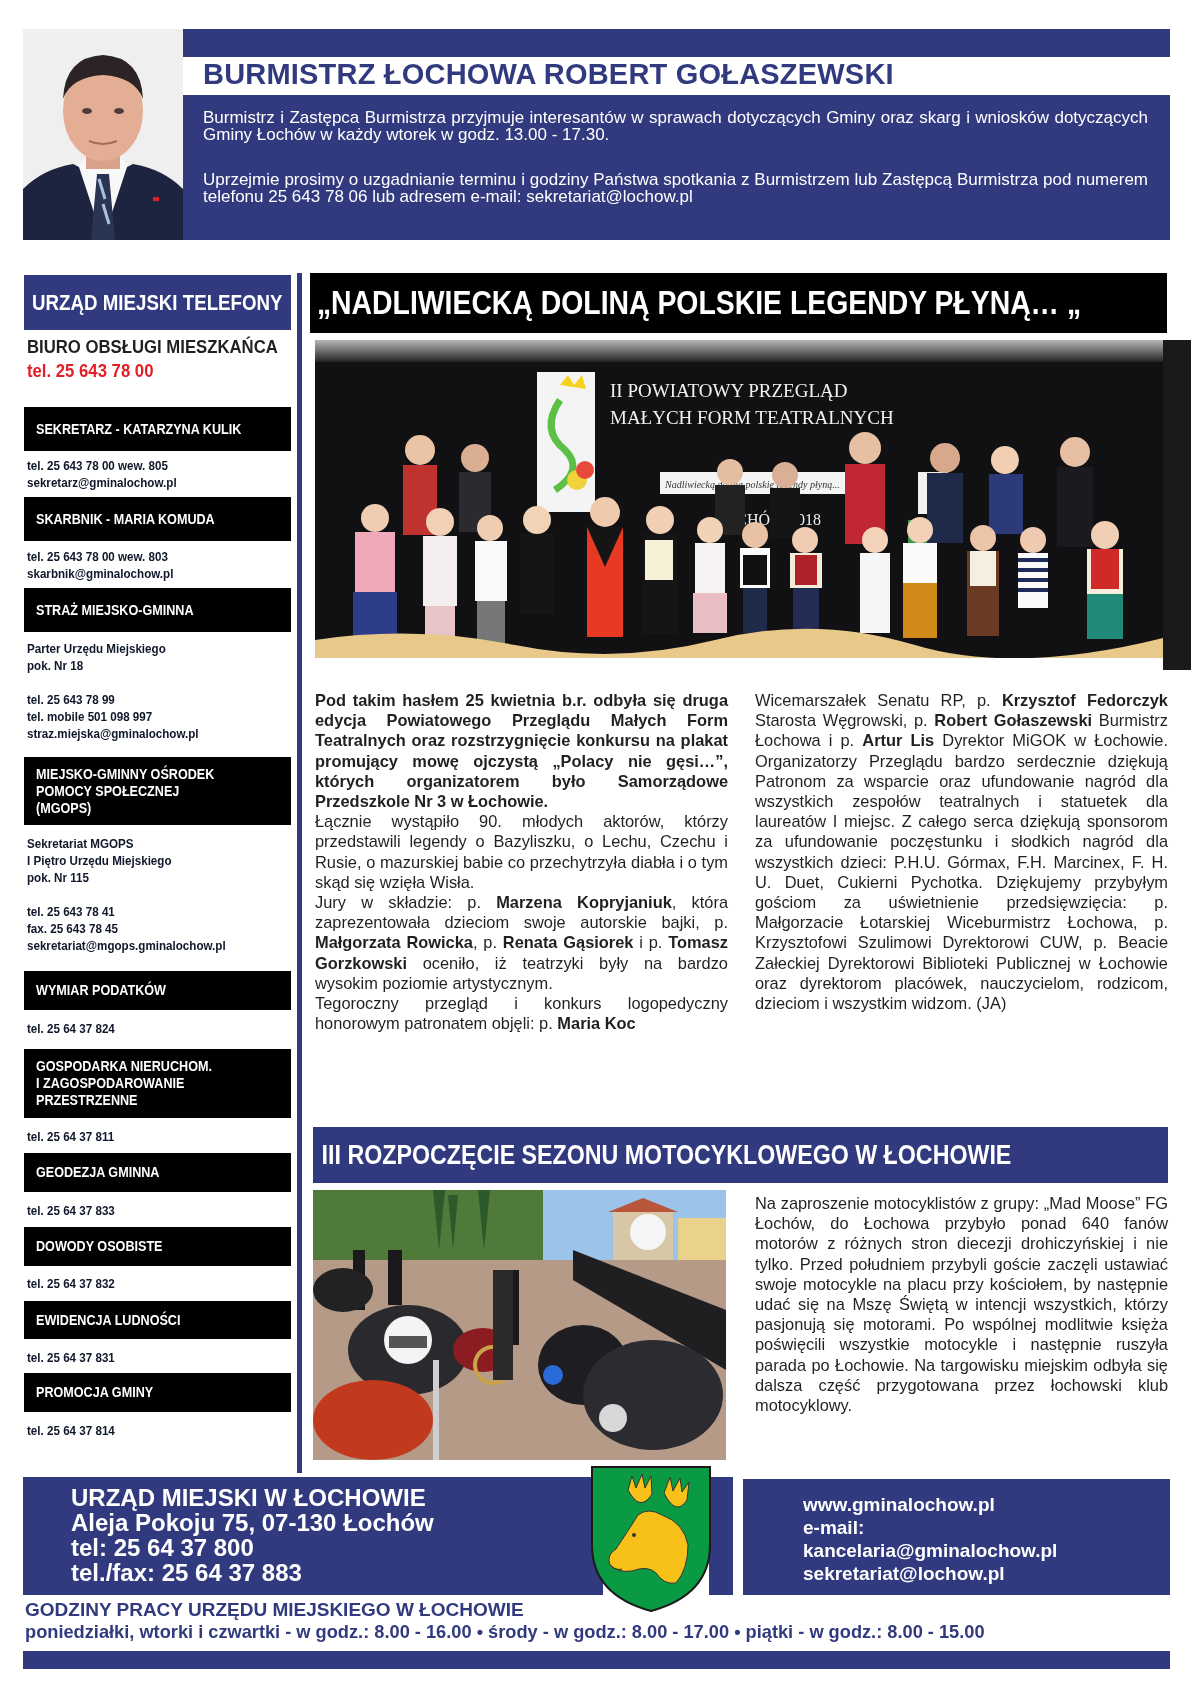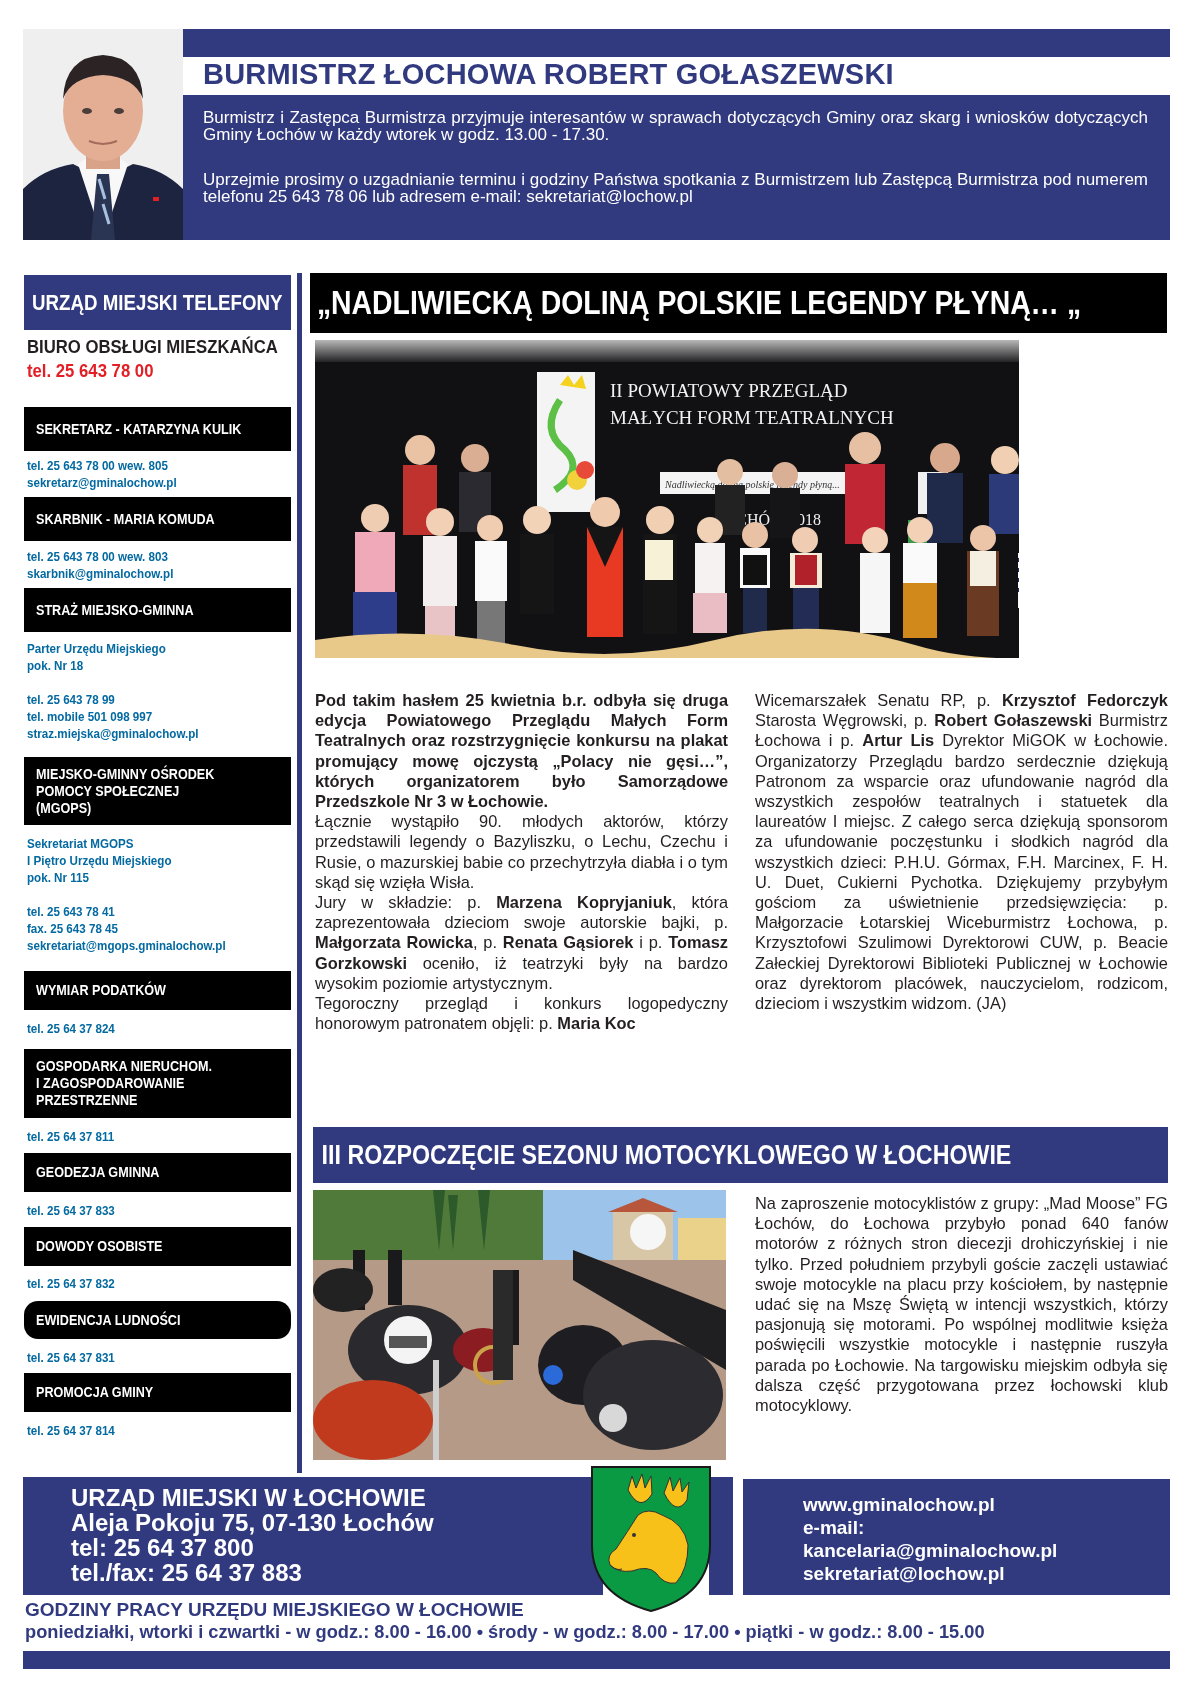--- a/index.html
+++ b/index.html
@@ -25,28 +25,28 @@
     display:flex; align-items:center; justify-content:center; }
   #sidebar-title { color:#fff; font-weight:bold; font-size:22px; transform: scaleX(0.85); white-space:nowrap; }
   #vertical-divider { position: absolute; left: 297px; top: 273px; width: 5px; height: 1200px; }
   #bom-label { position:absolute; left:27px; top:336px; font-weight:bold; font-size:19px; color:#231f20;
     transform-origin:left; transform:scaleX(0.88); white-space:nowrap; }
   #bom-phone { position:absolute; left:27px; top:360px; font-weight:bold; font-size:19px; color:#e31e25;
     transform-origin:left; transform:scaleX(0.88); white-space:nowrap; }
   .dept-head { position:absolute; left:24px; width:267px; color:#fff; font-weight:bold; font-size:14px;
     line-height:17px; padding:0 12px; box-sizing:border-box; display:flex; align-items:center; }
   .dept-head span { transform-origin:left; transform:scaleX(0.9); white-space:nowrap; display:block; }
-  .dept-info { position:absolute; left:27px; font-size:13.5px; line-height:17px; font-weight:bold; color:#0369a1; }
+  .dept-info { position:absolute; left:27px; font-size:13.5px; line-height:17px; font-weight:bold; color:#0f172a; }
   .dept-info div { transform-origin:left; transform:scaleX(0.86); white-space:nowrap; }
 
   
   #art1-title-box { position:absolute; left:310px; top:273px; width:857px; height:60px; display:flex; align-items:center; }
   #art1-title { color:#fff; font-weight:bold; font-size:33px; padding-left:8px; white-space:nowrap;
     transform-origin:left; transform:scaleX(0.86); }
-  #art1-photo { position:absolute; left:315px; top:340px; width:704px; height:330px; overflow:hidden; background:#1a1a1c; }
+  #art1-photo { position:absolute; left:315px; top:340px; width:876px; height:330px; overflow:hidden; background:#1a1a1c; }
   .col { position:absolute; font-size:16.4px; line-height:20.2px; text-align: justify; color:#231f20; }
   .col p { margin:0; }
   #art1-col1 { left:315px; top:690px; width:413px; }
   #art1-col2 { left:755px; top:690px; width:413px; }
   b { font-weight:bold; }
 
   
   #art2-title-box { position:absolute; left:313px; top:1127px; width:855px; height:56px; display:flex; align-items:center; }
   #art2-title { color:#fff; font-weight:bold; font-size:27px; padding-left:10px; white-space:nowrap;
     transform-origin:left; transform:scaleX(0.86); }
@@ -167,21 +167,21 @@
   <div>tel. 25 64 37 833</div>
 </div>
 
 <div class="dept-head red" style="top:1227px;height:39px;">
   <span>DOWODY OSOBISTE</span>
 </div>
 <div class="dept-info" style="top:1275px;">
   <div>tel. 25 64 37 832</div>
 </div>
 
-<div class="dept-head red" style="top:1301px;height:38px;border-radius:14px;">
+<div class="dept-head red" style="top:1301px;height:38px;">
   <span>EWIDENCJA LUDNOŚCI</span>
 </div>
 <div class="dept-info" style="top:1349px;">
   <div>tel. 25 64 37 831</div>
 </div>
 
 <div class="dept-head red" style="top:1373px;height:39px;">
   <span>PROMOCJA GMINY</span>
 </div>
 <div class="dept-info" style="top:1422px;">

